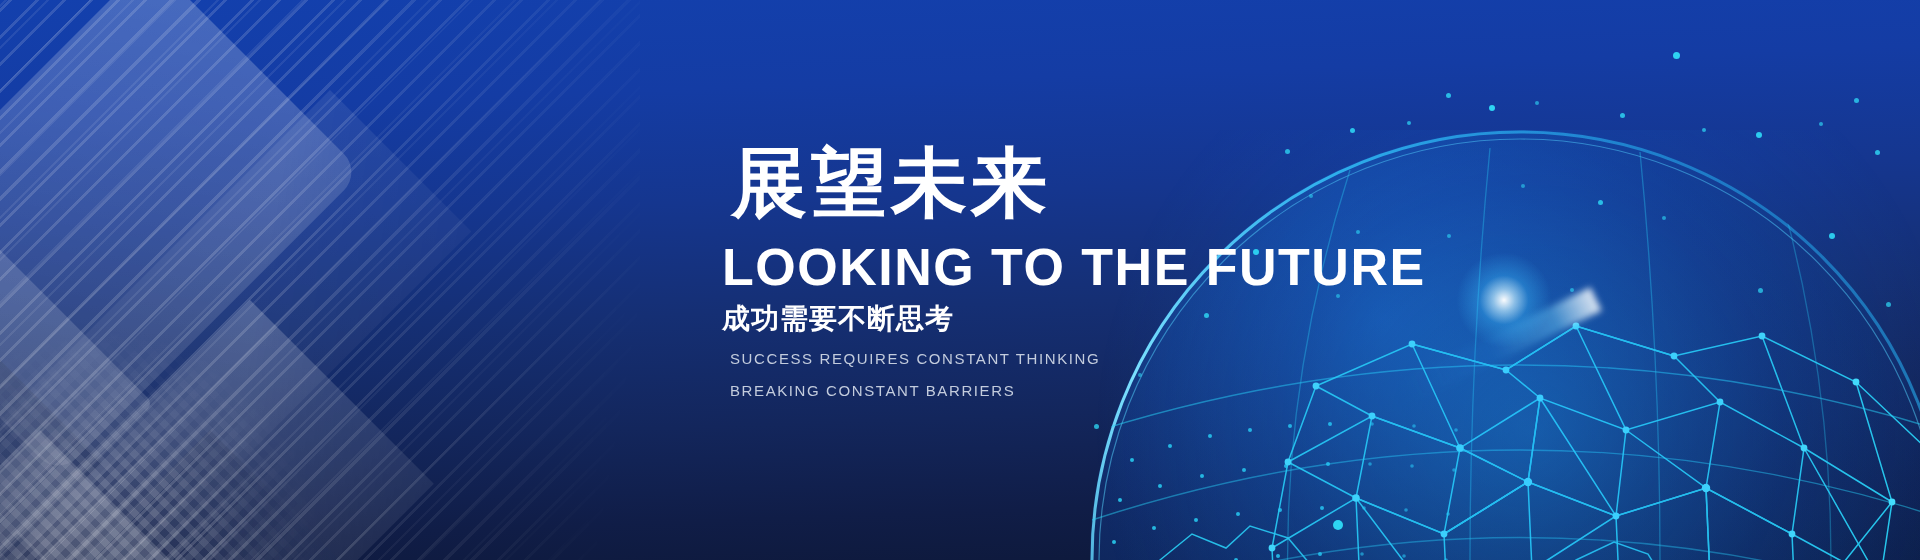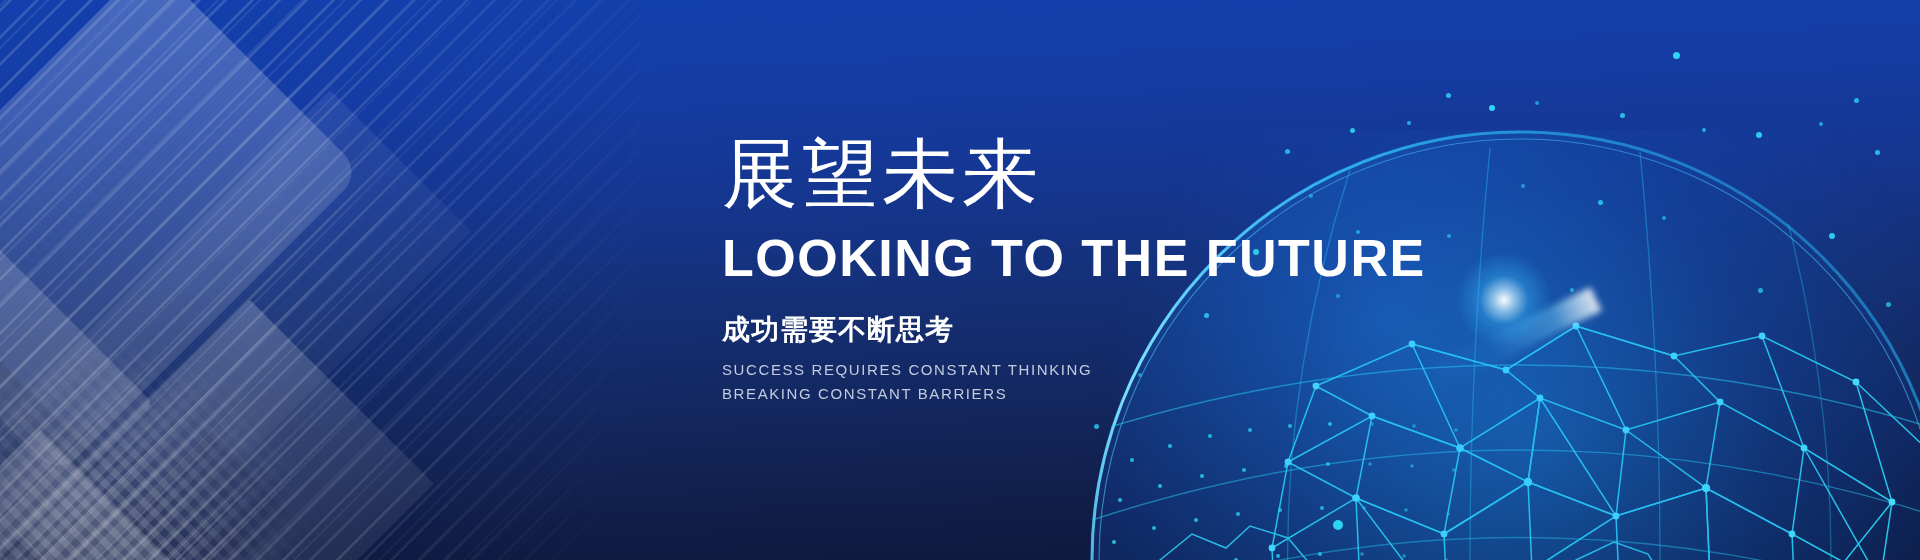--- a/index.html
+++ b/index.html
@@ -60,35 +60,35 @@
       repeating-linear-gradient(to bottom, rgba(255,255,255,.16) 0 7px, rgba(255,255,255,0) 7px 14px);
     background-blend-mode:multiply;
     -webkit-mask-image:radial-gradient(closest-side,#000 30%,rgba(0,0,0,.35) 70%,rgba(0,0,0,0) 100%);
     mask-image:radial-gradient(closest-side,#000 30%,rgba(0,0,0,.35) 70%,rgba(0,0,0,0) 100%);
     opacity:.75;
   }
 
   
   #text-block{position:absolute;left:722px;top:136px;width:640px;}
   #title-cn{
-    font-size:76px;font-weight:normal;color:#ffffff;line-height:1.0;
-    letter-spacing:4px;margin:0;white-space:nowrap;
+    font-size:76px;font-weight:bold;color:#ffffff;line-height:1.0;
+    letter-spacing:4px;margin:9px;white-space:nowrap;
   }
   #title-en{
     font-size:52px;font-weight:700;color:#ffffff;line-height:1.0;
     letter-spacing:1.5px;margin:20px 0 0 0;white-space:nowrap;
   }
   .sub-cn{
     font-size:28px;font-weight:bold;color:#ffffff;line-height:1.32;
     letter-spacing:1px;margin:0;white-space:nowrap;
   }
-  #sub-cn-wrap{margin-top:28px;}
+  #sub-cn-wrap{margin-top:8px;}
   .sub-en{
     font-size:15px;font-weight:400;color:#c3ccdd;line-height:1.62;
-    letter-spacing:1.6px;margin:0;white-space:nowrap;
+    letter-spacing:1.6px;margin:8px;white-space:nowrap;
   }
   #sub-en-wrap{margin-top:9px;}
 
   
   #corner-slogan{
     position:absolute;right:18px;top:6px;text-align:right;
   }
   #corner-slogan div{
     font-size:26px;font-weight:500;color:#ffffff;line-height:1.38;
     letter-spacing:2px;white-space:nowrap;

